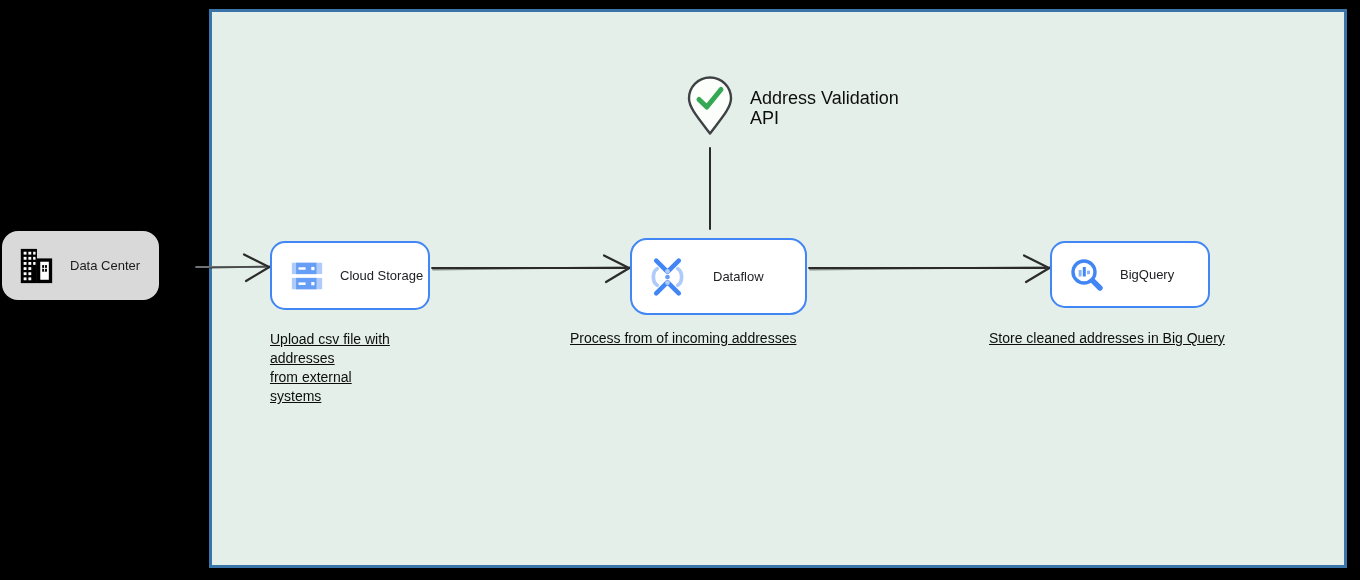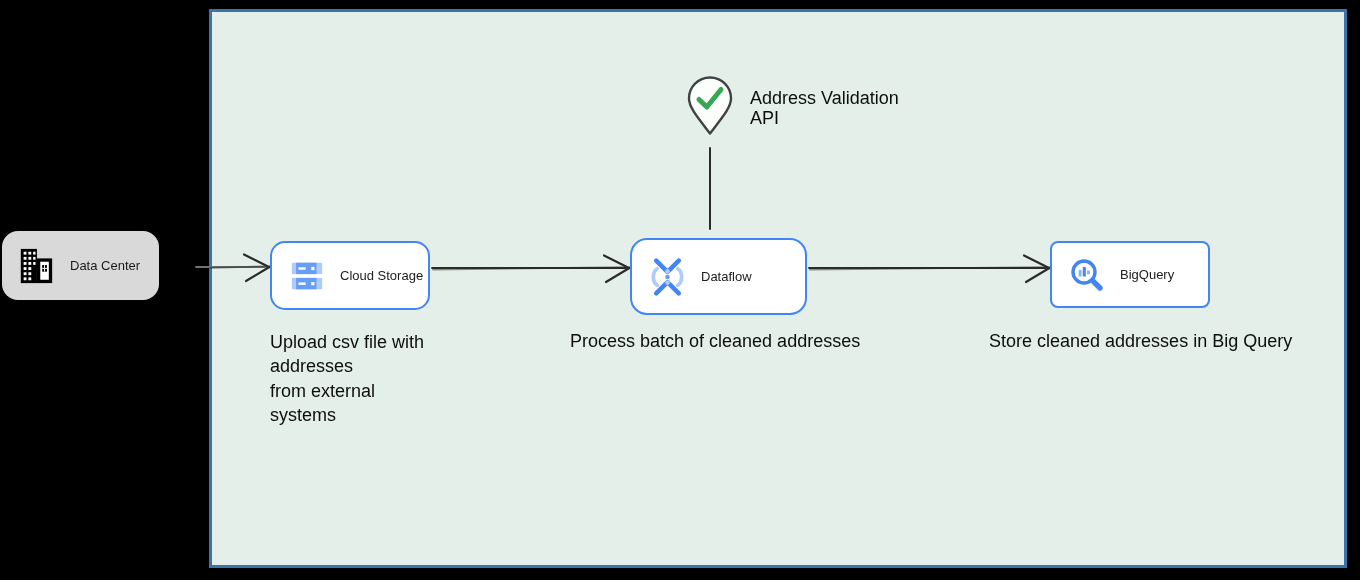--- a/index.html
+++ b/index.html
@@ -27,25 +27,26 @@
   .node-gray{
     left:2px;top:231px;width:157px;height:69px;
     background:#d9d9d9;border-radius:16px;padding-left:15px;
   }
   .node-gray .label{margin-left:15px;}
   .node-service{
     background:#ffffff;border:2.5px solid #4285f4;padding-left:17px;margin-top:8px;
   }
   .node-service .label{margin-left:15px;color:#202124;}
   .node-cs{left:270px;top:233px;width:160px;height:69px;border-radius:15px;}
-  .node-df{left:630px;top:230px;width:177px;height:77px;border-radius:17px;}
-  .node-bq{left:1050px;top:233px;width:160px;height:67px;border-radius:8px;}
+  .node-df{left:630px;top:230px;width:177px;height:77px;border-radius:17px;gap:12px;}
+  .node-bq{left:1050px;top:233px;width:160px;height:67px;border-radius:15px;}
   .caption{
-    position:absolute;z-index:3;color:#0e0e0e;font-size:18px;line-height:1.36;
+    position:absolute;z-index:3;color:#0e0e0e;font-size:14px;line-height:1.36;
     white-space:pre-line;
+    text-decoration:underline;
   }
   .caption-cs{left:270px;top:330px;width:230px;}
   .caption-df{left:570px;top:329px;width:400px;white-space:nowrap;}
   .caption-bq{left:989px;top:329px;width:400px;white-space:nowrap;}
   .api-pin{position:absolute;left:686px;top:76px;width:48px;height:60px;z-index:3;}
   .api-label{
     position:absolute;left:750px;top:88px;z-index:3;
     font-size:18px;line-height:20px;color:#0e0e0e;white-space:pre-line;
   }
 </style>
@@ -163,14 +164,14 @@
     <path d="M13,23.5 L20.8,31 L35,13.5" stroke="#34a853" stroke-width="5" stroke-linecap="round" stroke-linejoin="round"></path>
   </svg>
 </div>
 <div class="api-label">Address Validation
 API</div>
 
 <div class="caption caption-cs">Upload csv file with
 addresses
 from external
 systems</div>
-<div class="caption caption-df">Process batch of cleaned addresses</div>
+<div class="caption caption-df">Process from of incoming addresses</div>
 <div class="caption caption-bq">Store cleaned addresses in Big Query</div>
 
 </body></html>

